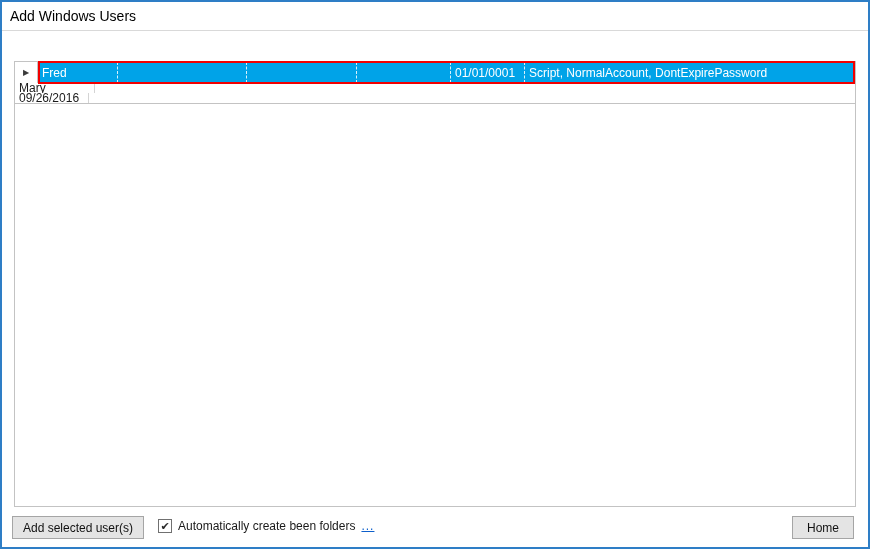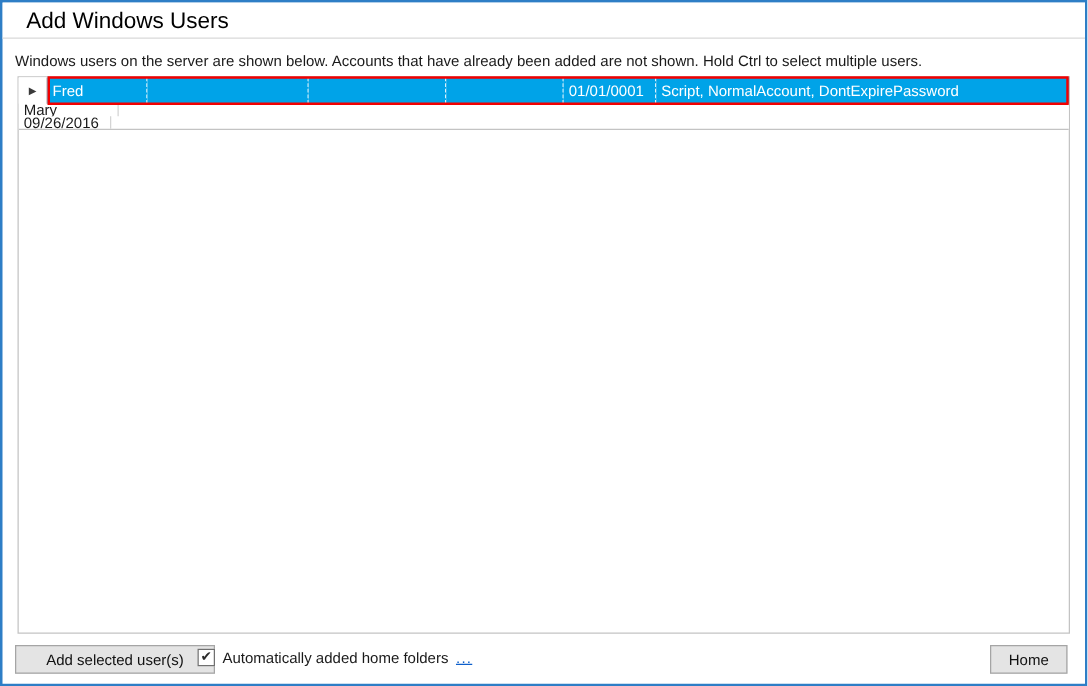--- a/index.html
+++ b/index.html
@@ -7,21 +7,21 @@
   body { font-family:"Liberation Sans","DejaVu Sans",sans-serif; font-size:12px; color:#1a1a1a; }
 
   .window {
     position:relative; width:870px; height:549px;
     background:#ffffff; border:2px solid #2e7ec6; overflow:hidden;
   }
 
   
   .titlebar { position:absolute; left:0; top:0; right:0; height:29px;
     background:#ffffff; border-bottom:1px solid #d9d9d9; display:flex; align-items:center; }
-  .titlebar .title { padding-left:19px; font-size:18px; color:#000; }
+  .titlebar .title { padding-left:8px; font-size:14px; color:#000; }
 
   
   .instructions { position:absolute; left:10px; top:40px; right:10px; color:#1a1a1a; font-size:12px; }
 
   
   .grid { position:absolute; left:12px; top:59px; width:842px; height:446px;
     background:#ffffff; border:1px solid #c3c3c3; }
   .grid-header { display:flex; height:23px; border-bottom:1px solid #c3c3c3; background:#ffffff; }
   .hcell { display:flex; align-items:center; padding:0 5px; font-weight:bold; color:#000;
     border-right:1px solid #c3c3c3; overflow:hidden; white-space:nowrap; }
@@ -47,39 +47,38 @@
   .grid-row.selected { position:relative; }
   .grid-row.selected .cell { background:#00a3e8; color:#ffffff;
     border-right:1px dashed rgba(255,255,255,0.85); }
   .grid-row.selected .cell:last-child { border-right:none; }
   .grid-row.selected::after { content:""; position:absolute; left:23px; right:0; top:-1px; bottom:-1px;
     border:2px solid #f20000; pointer-events:none; }
 
   
   .btn { position:absolute; height:23px; background:#e4e4e4; border:1px solid #a5a5a5;
     display:flex; align-items:center; justify-content:center; font-size:12px; color:#111; cursor:default; }
-  .btn-add { left:10px; top:514px; width:160px; }
+  .btn-add { left:10px; top:514px; width:132px; }
   .btn-close { left:790px; top:514px; width:62px; }
 
   .chk-row { position:absolute; left:156px; top:517px; display:flex; align-items:center; gap:6px; }
   .checkbox { width:14px; height:14px; background:#ffffff; border:1px solid #707070;
     display:flex; align-items:center; justify-content:center; font-size:11px; color:#2b2b2b; line-height:1; }
   .chk-label { color:#1a1a1a; }
   .more-link { color:#0d5fcb; text-decoration:underline; letter-spacing:1px; cursor:pointer; }
 </style>
 </head>
 <body>
 
 <div class="window">
 
   <div class="titlebar">
     <span class="title">Add Windows Users</span>
   </div>
 
-  <div class="instructions">Windows users on the server are shown below.  Accounts that have already been added are not shown.  Hold Ctrl to select multiple users.</div>
 
   <div class="grid">
 
     <div class="grid-row selected">
       <div class="sel-col">▶</div>
       <div class="cell c-username">Fred</div>
       <div class="cell c-desc"></div>
       <div class="cell c-home"></div>
       <div class="cell c-group"></div>
       <div class="cell c-login">01/01/0001</div>
@@ -94,19 +93,19 @@
       <div class="cell c-group"></div>
       <div class="cell c-login">09/26/2016</div>
       <div class="cell c-flags">Script, PasswordNotRequired, NormalAcco...</div>
     </div>
   </div>
 
   <div class="btn btn-add">Add selected user(s)</div>
 
   <div class="chk-row">
     <span class="checkbox">✔</span>
-    <span class="chk-label">Automatically added home folders</span>
+    <span class="chk-label">Automatically create been folders</span>
     <span class="more-link">...</span>
   </div>
 
   <div class="btn btn-close">Home</div>
 
 </div>
 
 </body></html>

